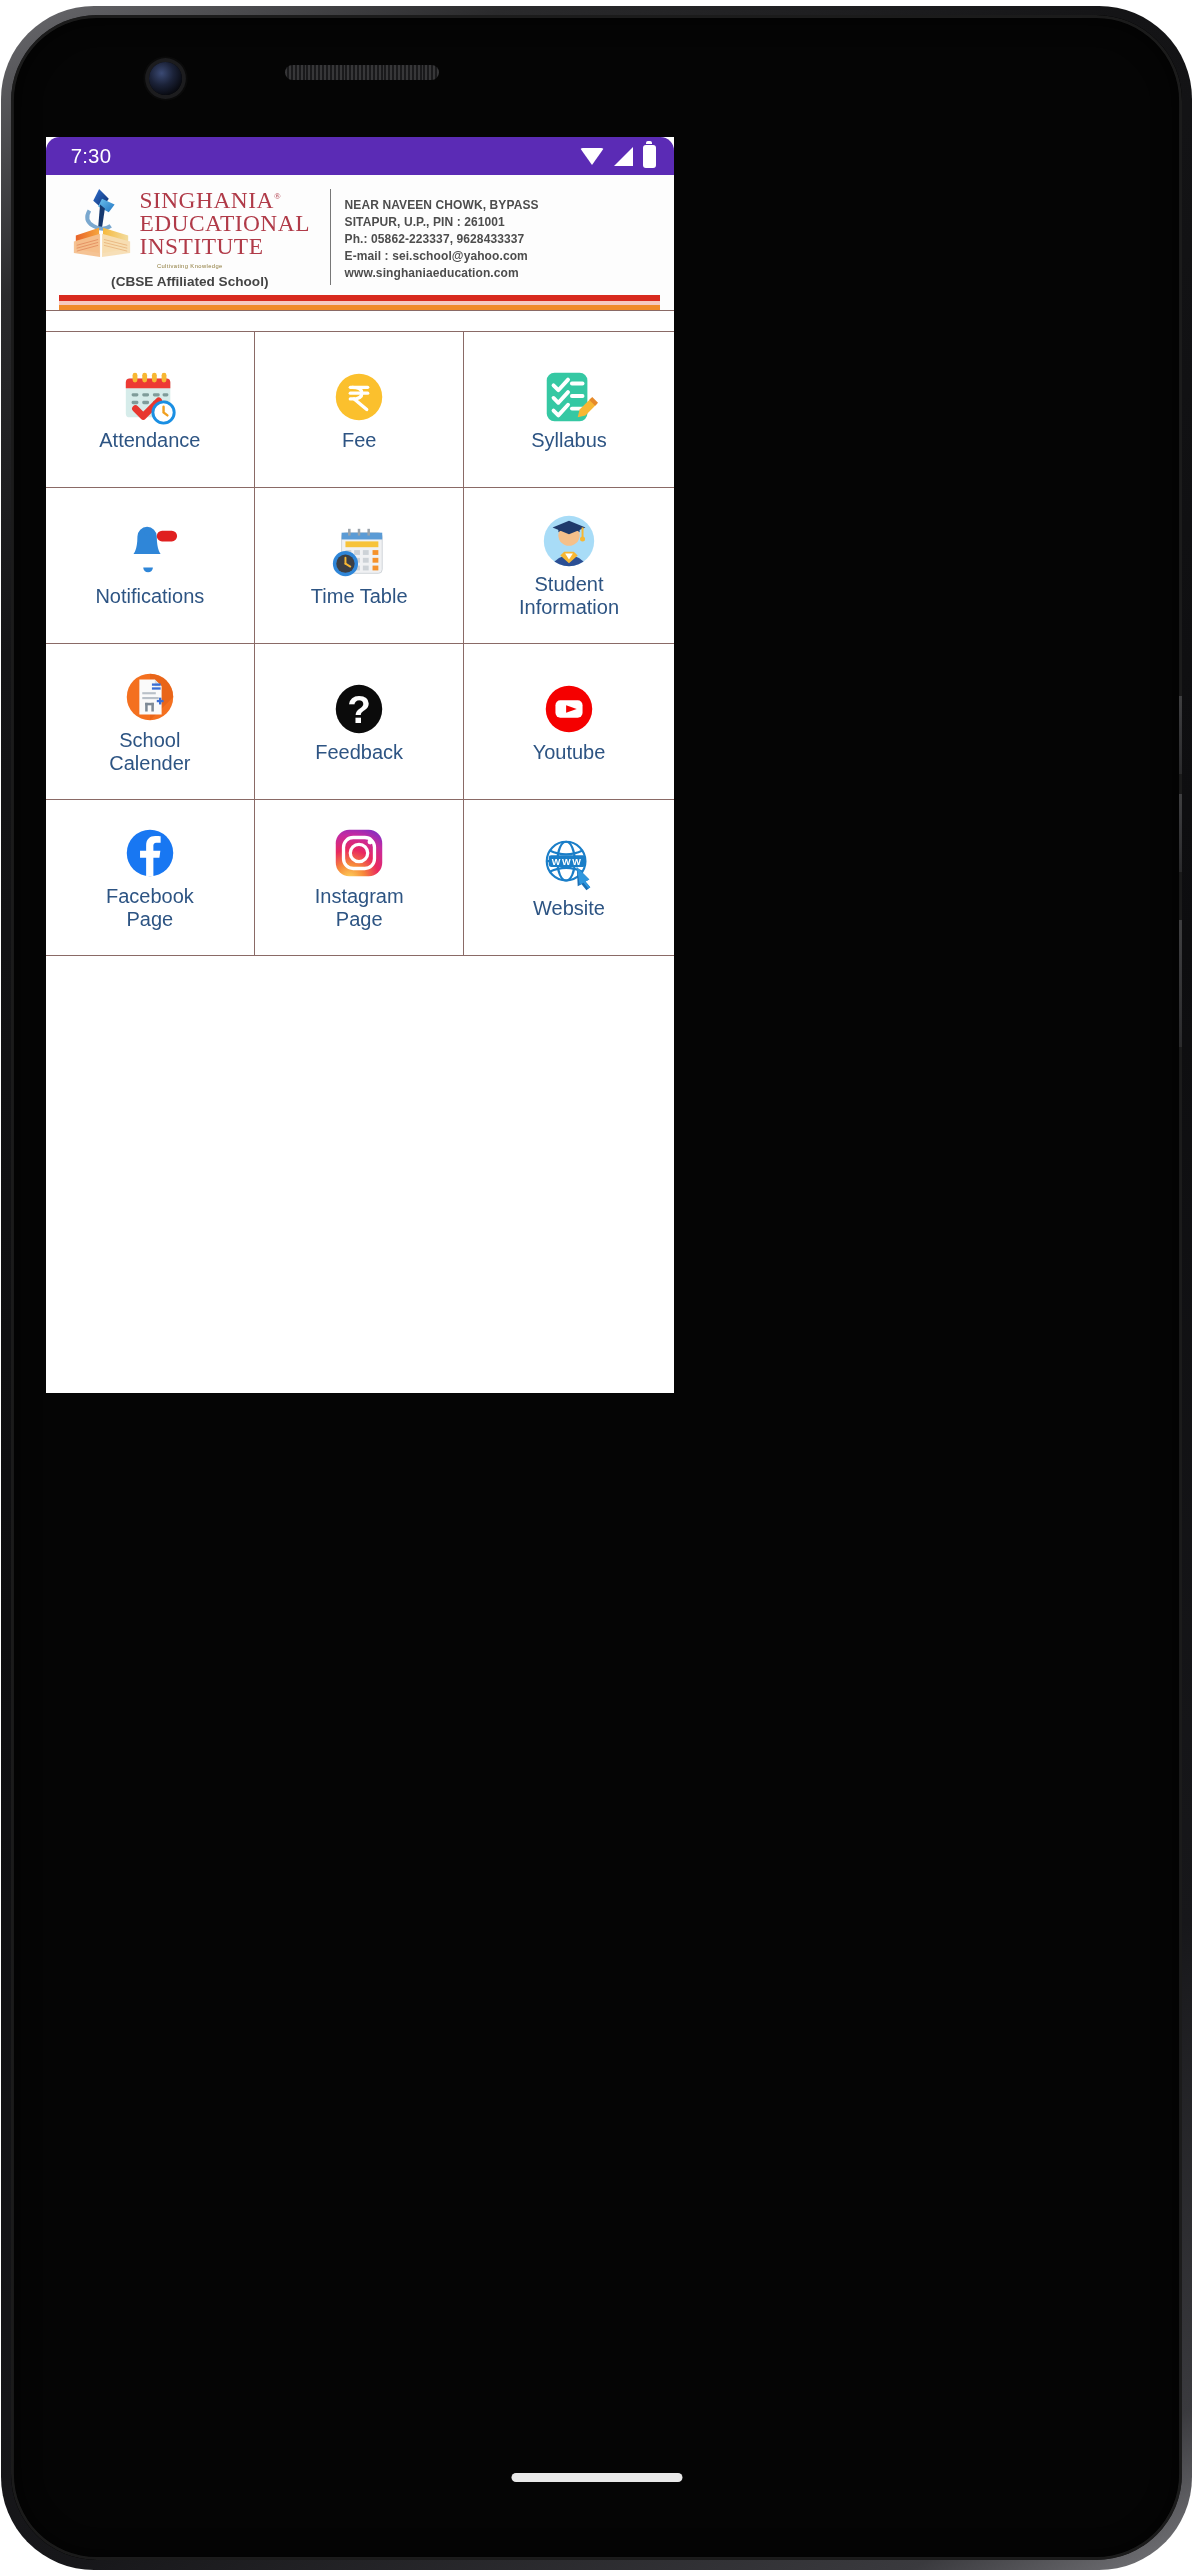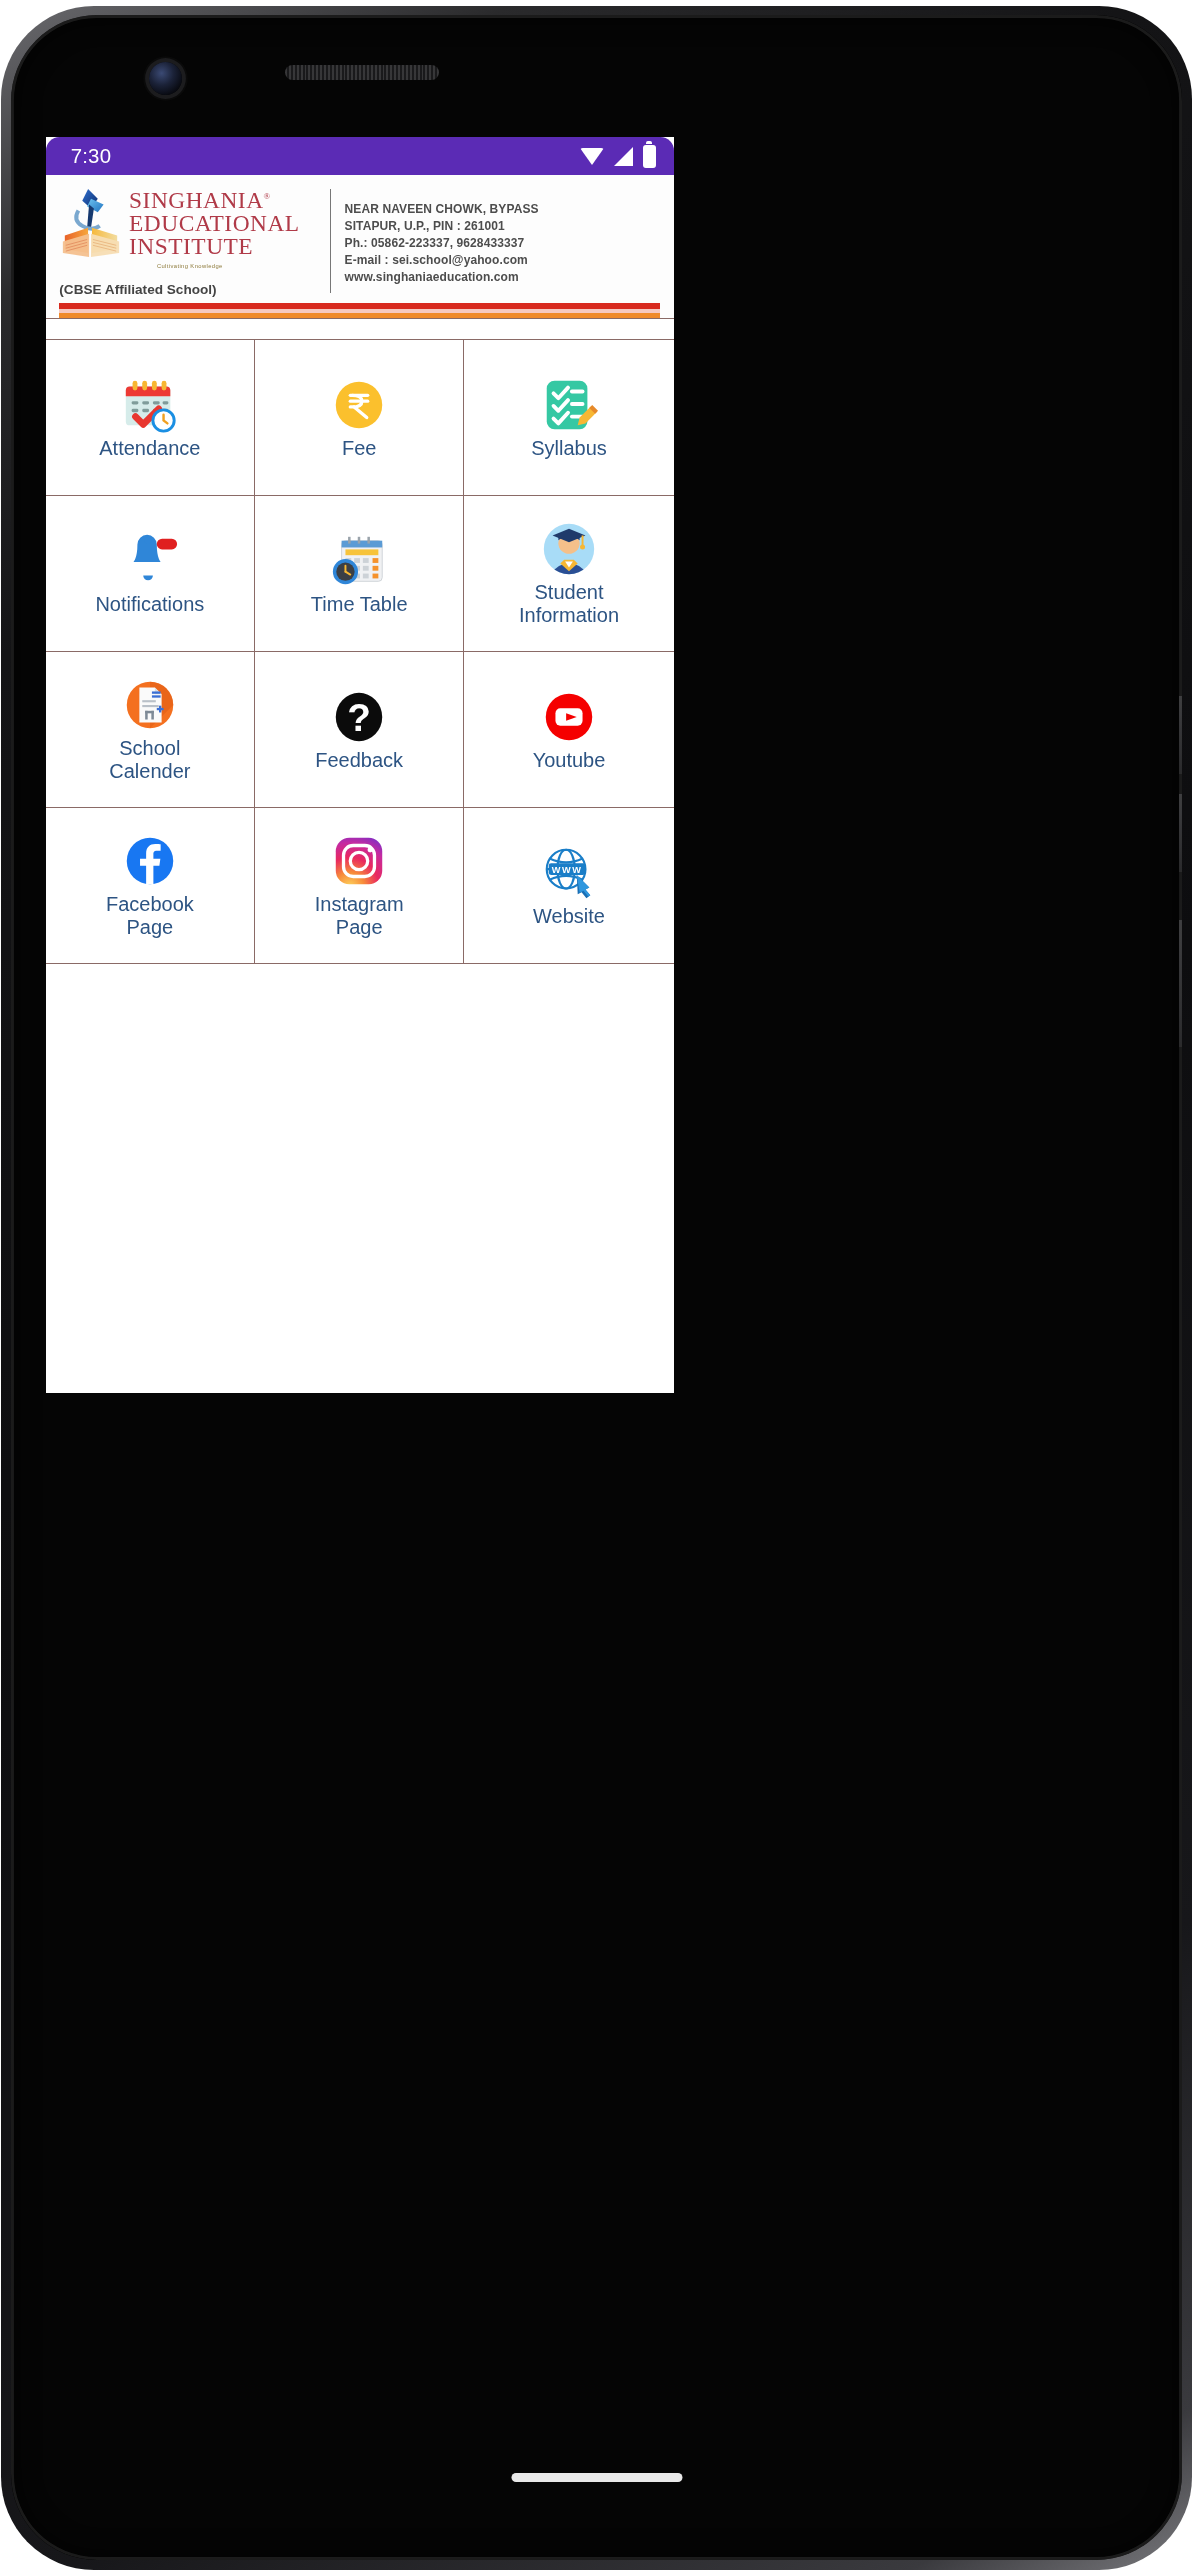--- a/index.html
+++ b/index.html
@@ -86,33 +86,33 @@
              width:5.8px; height:2.9px; background:#fff; border-radius:1.9px 1.9px 0 0; }
 
   
   #letterhead {
     background: #fdfdfd;
     padding: 9.7px 13.6px 0 13.6px;
     border-bottom: 1px solid #8a6a66;
     position: relative;
   }
   #lh-row { display: flex; align-items: stretch; }
-  #lh-left { width: 261px; display:flex; flex-direction: column; align-items:flex-start; }
+  #lh-left { width: 261px; display:flex; flex-direction: column; align-items:center; }
   #lh-logo-row { display:flex; align-items:center; gap: 5.8px; }
   #lh-mark { width: 64px; height: 76px; position: relative; flex: none; }
   #lh-names { display:flex; flex-direction: column; line-height: .98; }
   .lh-name {
     font-family: "Liberation Serif", serif;
     color: #b03a48; letter-spacing: 0.5px;
     font-size: 23.4px; white-space: nowrap;
   }
   .lh-reg { font-size: 8.8px; vertical-align: super; color:#b03a48; }
   #lh-tag { font-size: 5.8px; color:#8d7a3a; letter-spacing:0.4px; margin-top:1.9px;
             text-align:center; width:100%; }
-  #lh-cbse { font-size: 13.6px; font-weight: bold; color: #444; margin-top: 13px; }
+  #lh-cbse { font-size: 13.6px; font-weight: bold; color: #444; margin-top: 5px; }
   #lh-div { width: 1px; background: #777; margin: 3.9px 13.6px 3.9px 9.7px; }
   #lh-right { flex: 1; display: flex; flex-direction: column; justify-content: center;
               gap: 2.9px; padding-top: 3.9px; }
   .lh-addr { font-size: 12px; font-weight: bold; color: #4d4d4d; letter-spacing: 0.1px;
              white-space: nowrap; }
   #lh-bars { margin-top: 5.8px; }
   .bar-red { height: 5.8px; background: #d82a1e; }
   .bar-pink { height: 3.9px; background: #f6c9c0; }
   .bar-orange { height: 5.8px; background: #f08a2a; }
   #lh-spacer { height: 19.5px; background:#fff; }

